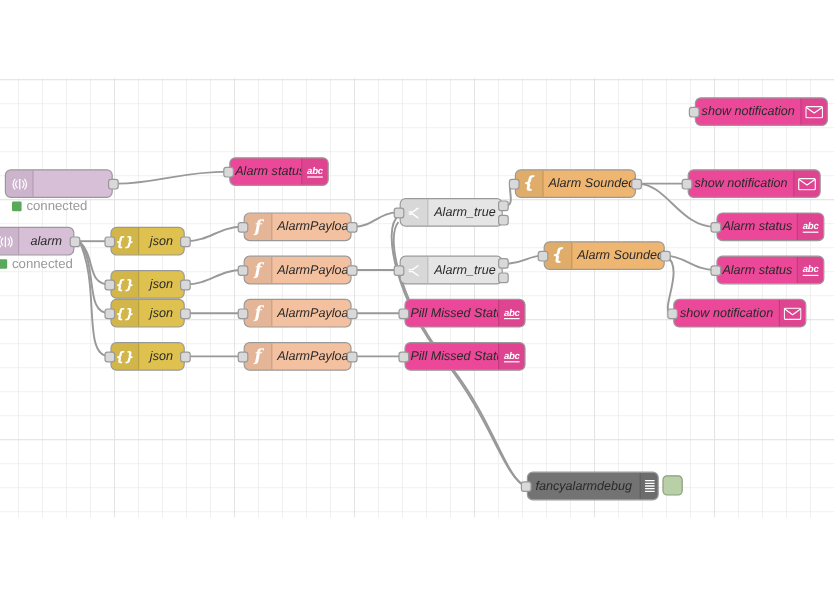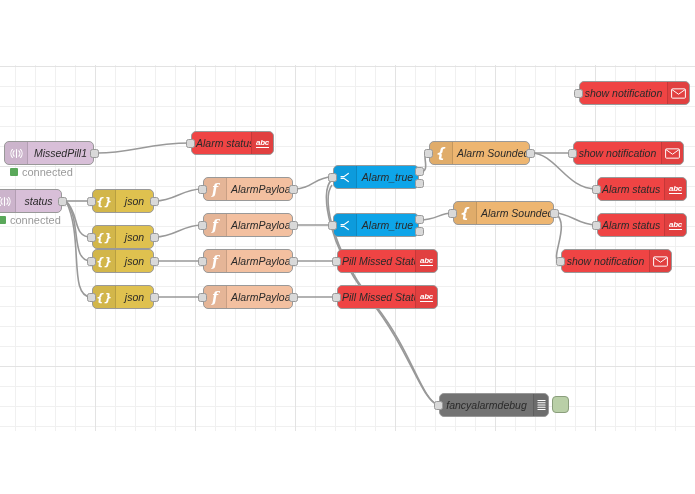--- a/index.html
+++ b/index.html
@@ -89,23 +89,23 @@
   }
   .icon-right.dbg {
     width: 14px;
     flex: 0 0 14px;
   }
 
   
   .n-mqtt   { background: #d8bfd8; }
   .n-json   { background: #dfc14f; }
   .n-func   { background: #f3c0a0; }
-  .n-switch { background: #0ea5e9; }
+  .n-switch { background: #e5e5e5; }
   .n-change { background: #eeb671; }
-  .n-status { background: #ef4444; align-items: center; }
+  .n-status { background: #ec4899; align-items: center; }
   .n-debug  { background: #737373; }
 
   
   .port {
     position: absolute;
     width: 9px;
     height: 9px;
     border-radius: 2.5px;
     background: #d9d9d9;
     border: 1px solid #999999;
@@ -197,40 +197,39 @@
           <svg width="13" height="13" viewBox="0 0 16 16" aria-hidden="true">
             <g fill="none" stroke="#ffffff" stroke-width="1.3" stroke-linecap="round">
               <path d="M8 3 v10"></path>
               <path d="M5.2 4.6 a4.6 4.6 0 0 0 0 6.8"></path>
               <path d="M10.8 4.6 a4.6 4.6 0 0 1 0 6.8"></path>
               <path d="M3 3 a7.5 7.5 0 0 0 0 10"></path>
               <path d="M13 3 a7.5 7.5 0 0 1 0 10"></path>
             </g>
           </svg>
         </div>
-        <div class="nlabel">MissedPill1</div>
       </div>
       <div class="port" style="left: 90px; top: 149px;"></div>
       <div class="statusrow" style="left: 10px; top: 166px;">
         <span class="statusdot"></span>
         <span>connected</span>
       </div>
       <div class="node n-mqtt" style="left: -8px; top: 189px; width: 70px;">
         <div class="icon-left">
           <svg width="13" height="13" viewBox="0 0 16 16" aria-hidden="true">
             <g fill="none" stroke="#ffffff" stroke-width="1.3" stroke-linecap="round">
               <path d="M8 3 v10"></path>
               <path d="M5.2 4.6 a4.6 4.6 0 0 0 0 6.8"></path>
               <path d="M10.8 4.6 a4.6 4.6 0 0 1 0 6.8"></path>
               <path d="M3 3 a7.5 7.5 0 0 0 0 10"></path>
               <path d="M13 3 a7.5 7.5 0 0 1 0 10"></path>
             </g>
           </svg>
         </div>
-        <div class="nlabel">status</div>
+        <div class="nlabel">alarm</div>
       </div>
       <div class="port" style="left: 58px; top: 197px;"></div>
       <div class="statusrow" style="left: -2px; top: 214px;">
         <span class="statusdot"></span>
         <span>connected</span>
       </div>
       <div class="node n-status" style="left: 191px; top: 131px; width: 83px;">
         <div class="nlabel">Alarm status</div>
         <div class="icon-right">
           <span class="abc-box">abc</span>

